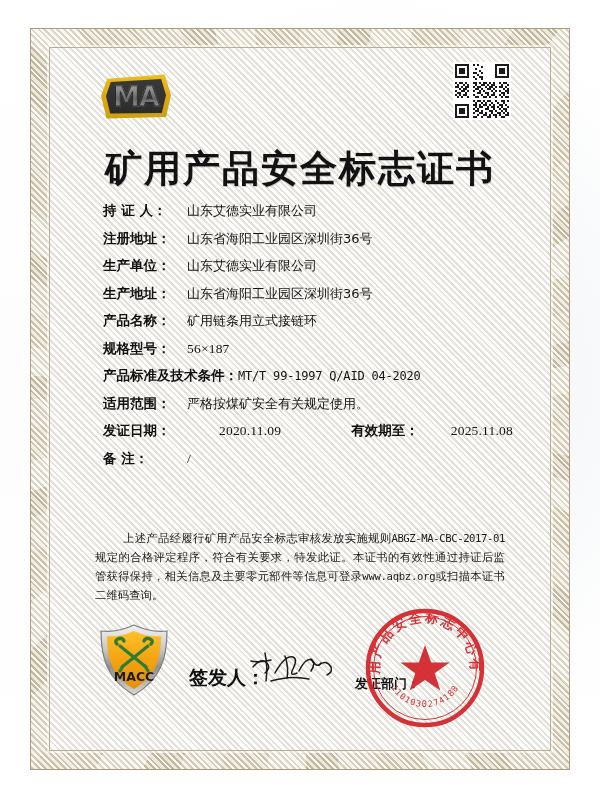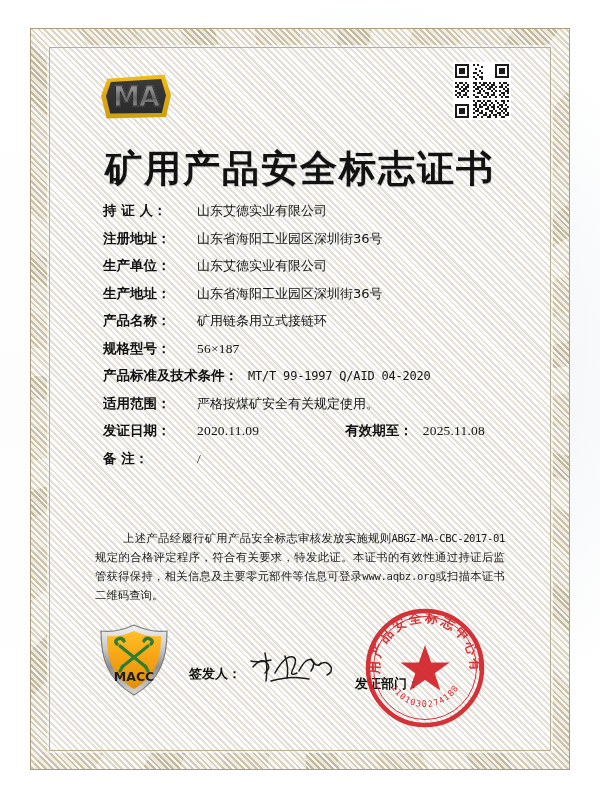--- a/index.html
+++ b/index.html
@@ -120,32 +120,32 @@
 
   .fields{position:absolute;left:54px;top:155px;width:410px;}
   .row{display:flex;align-items:baseline;height:27.5px;white-space:nowrap;}
   .lab{
     font-weight:bold;font-size:13.5px;color:#111;
     font-family:"DejaVu Sans","Liberation Sans",sans-serif;
     flex:0 0 auto;
   }
   .lab.w-fixed{width:84px;}
   .val{
-    font-size:13px;color:#141414;margin-left:10px;
+    font-size:13px;color:#141414;
     font-family:"DejaVu Sans","Liberation Sans",sans-serif;
   }
   .val.serif-num{
     font-family:"Liberation Serif","DejaVu Serif",serif;
     font-size:13.5px;letter-spacing:0.2px;
   }
   .val.mono-std{
     font-family:"DejaVu Sans Mono","Liberation Mono",monospace;
     font-size:12px;letter-spacing:-0.2px;text-align:center;
   }
-  .row.dates{height:27.5px;}
+  .row.dates{height:27.5px;gap:32px;}
   .spacer{display:inline-block;width:86px;}
 
   .note{
     position:absolute;left:46px;top:482px;width:410px;
     font-size:11.3px;line-height:18.5px;color:#1b1b1b;
     text-align:justify;text-justify:inter-character;
     font-family:"DejaVu Sans","Liberation Sans",sans-serif;
     letter-spacing:0.1px;
   }
   .note .first{text-indent:28px;display:block;}
@@ -157,21 +157,21 @@
     font-family:"DejaVu Sans Mono","Liberation Mono",monospace;
     font-size:10.6px;letter-spacing:-0.3px;
   }
 
   
   .shield{position:absolute;left:48px;top:575px;width:74px;height:76px;}
 
   
   .sig-area{position:absolute;left:140px;top:608px;width:330px;height:40px;}
   .sig-label{
-    position:absolute;left:0;top:10px;font-size:13px;font-weight:bold;color:#111;
+    position:absolute;left:0;top:10px;font-size:19px;font-weight:bold;color:#111;
     font-family:"DejaVu Sans","Liberation Sans",sans-serif;
   }
   .sig-mark{position:absolute;left:60px;top:-8px;width:90px;height:42px;}
   .dept-label{
     position:absolute;left:166px;top:20px;font-size:13px;font-weight:bold;color:#111;
     font-family:"DejaVu Sans","Liberation Sans",sans-serif;
   }
 
   
   .seal{position:absolute;left:310px;top:555px;width:132px;height:132px;opacity:0.93;}

